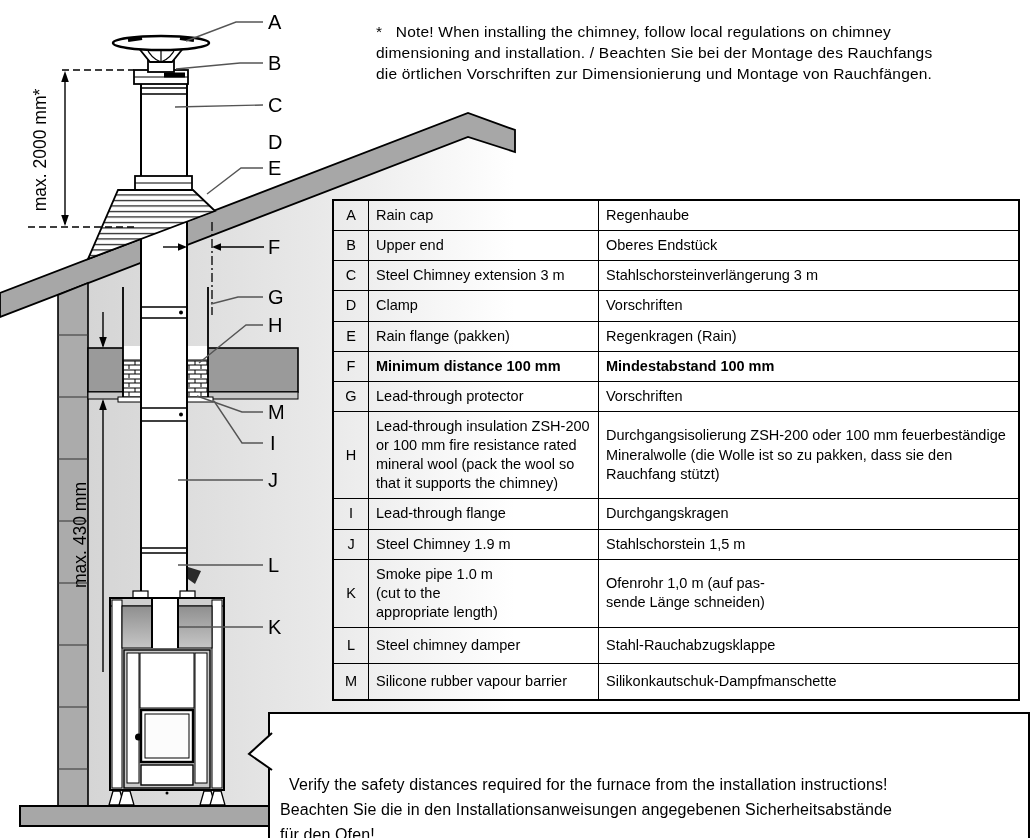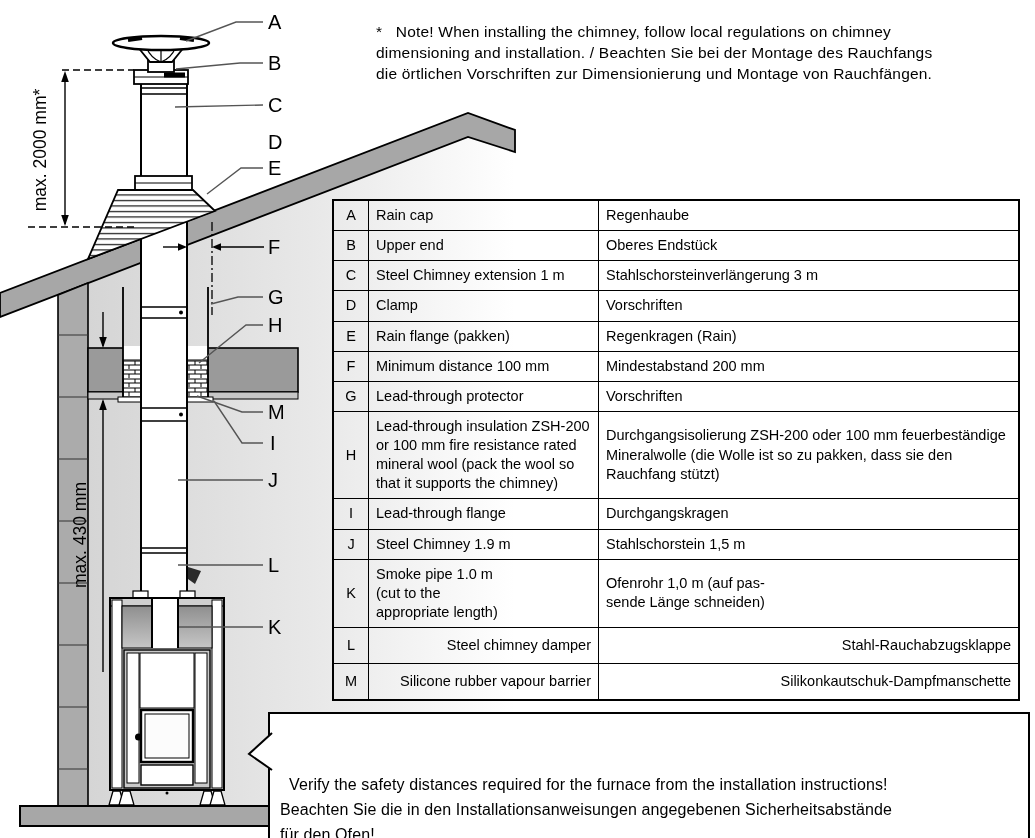--- a/index.html
+++ b/index.html
@@ -10,22 +10,22 @@
   .note{position:absolute;left:376px;top:21px;width:652px;
         font-size:15.5px;line-height:21px;white-space:pre-wrap;letter-spacing:.2px;}
   .parts-table{position:absolute;left:332px;top:199px;width:688px;
         border-collapse:collapse;table-layout:fixed;
         font-size:14.5px;line-height:1.32;}
   .parts-table td{border:1.6px solid #000;padding:5px 7px;vertical-align:middle;
         white-space:pre-line;}
   .parts-table{border:2.2px solid #000;}
   .parts-table td.letter{width:30px;text-align:center;padding:5px 2px;}
   .parts-table td.en{width:215px;}
-  .bold-row td.en,.bold-row td.de{font-weight:normal;padding-left:7px;}
-  .row-l td,.row-m td{padding-top:8px;padding-bottom:8px;text-align:right;}
+  .bold-row td.en,.bold-row td.de{font-weight:bold;padding-left:7px;}
+  .row-l td,.row-m td{padding-top:8px;padding-bottom:8px;}
   .warning{position:absolute;left:268px;top:712px;width:738px;
         border:2px solid #000;background:#fff;padding:8px 10px;
         font-size:16px;line-height:25px;white-space:pre-wrap;letter-spacing:.1px;}
   .warning .tail{position:absolute;left:-25px;top:16px;}
 </style>
 </head>
 <body>
 
 <svg id="stage" viewBox="0 0 1035 838">
   <defs>
@@ -213,37 +213,37 @@
       <td class="en">Rain cap</td>
       <td class="de">Regenhaube</td>
     </tr>
     <tr>
       <td class="letter">B</td>
       <td class="en">Upper end</td>
       <td class="de">Oberes Endstück</td>
     </tr>
     <tr>
       <td class="letter">C</td>
-      <td class="en">Steel Chimney extension 1 m</td>
+      <td class="en">Steel Chimney extension 3 m</td>
       <td class="de">Stahlschorsteinverlängerung 3 m</td>
     </tr>
     <tr>
       <td class="letter">D</td>
       <td class="en">Clamp</td>
       <td class="de">Vorschriften</td>
     </tr>
     <tr>
       <td class="letter">E</td>
       <td class="en">Rain flange (pakken)</td>
       <td class="de">Regenkragen (Rain)</td>
     </tr>
     <tr class="bold-row">
       <td class="letter">F</td>
       <td class="en">Minimum distance 100 mm</td>
-      <td class="de">Mindestabstand 200 mm</td>
+      <td class="de">Mindestabstand 100 mm</td>
     </tr>
     <tr>
       <td class="letter">G</td>
       <td class="en">Lead-through protector</td>
       <td class="de">Vorschriften</td>
     </tr>
     <tr>
       <td class="letter">H</td>
       <td class="en">Lead-through insulation ZSH-200 or 100 mm fire resistance rated mineral wool (pack the wool so that it supports the chimney)</td>
       <td class="de">Durchgangsisolierung ZSH-200 oder 100 mm feuerbeständige Mineralwolle (die Wolle ist so zu pakken, dass sie den Rauchfang stützt)</td>

